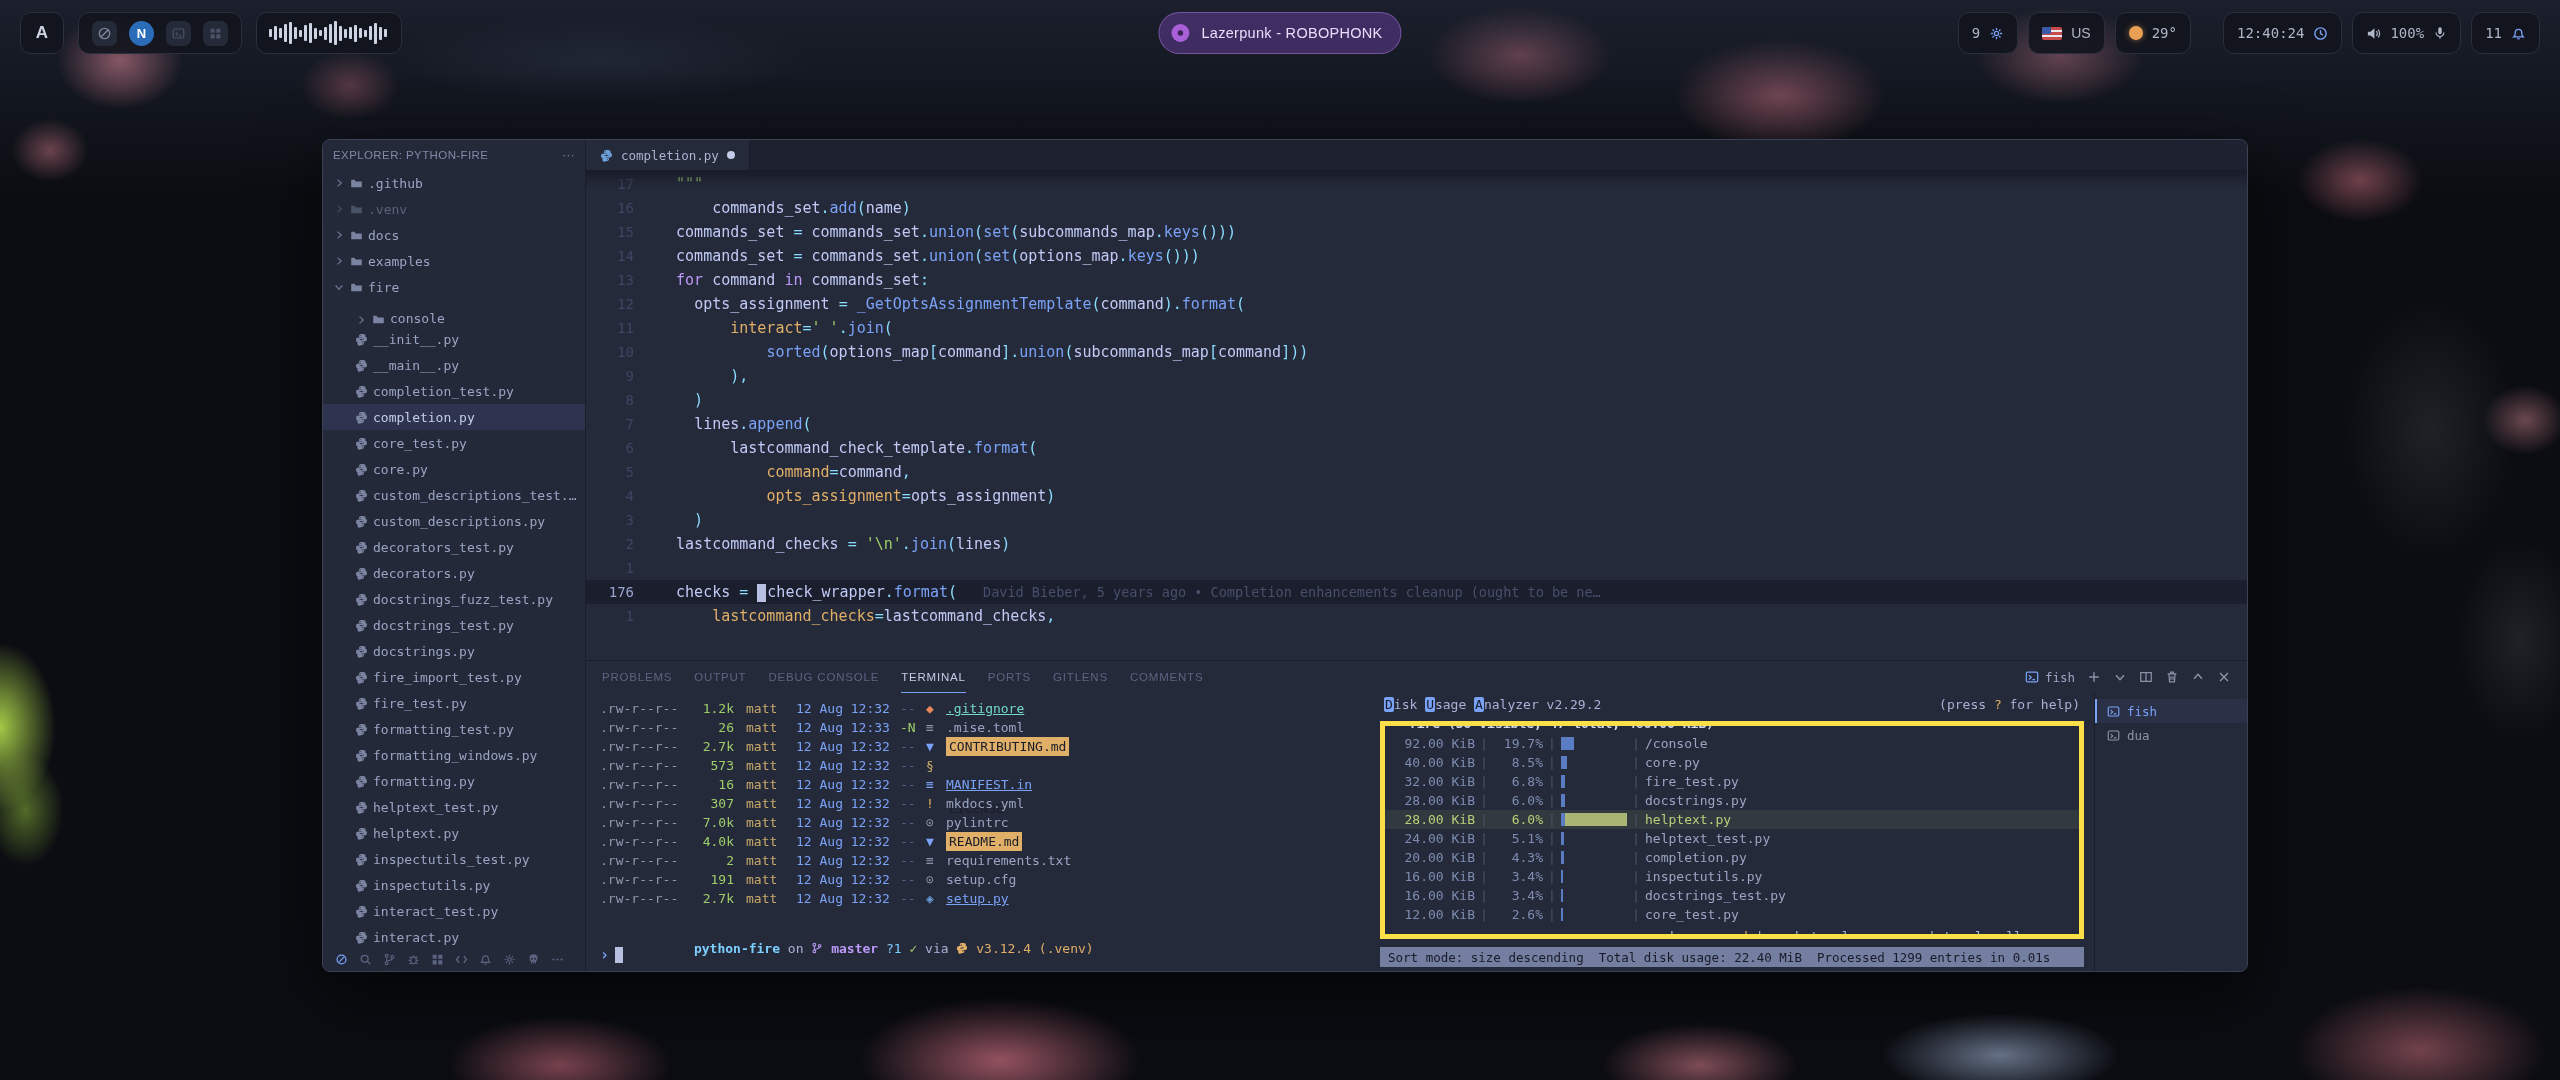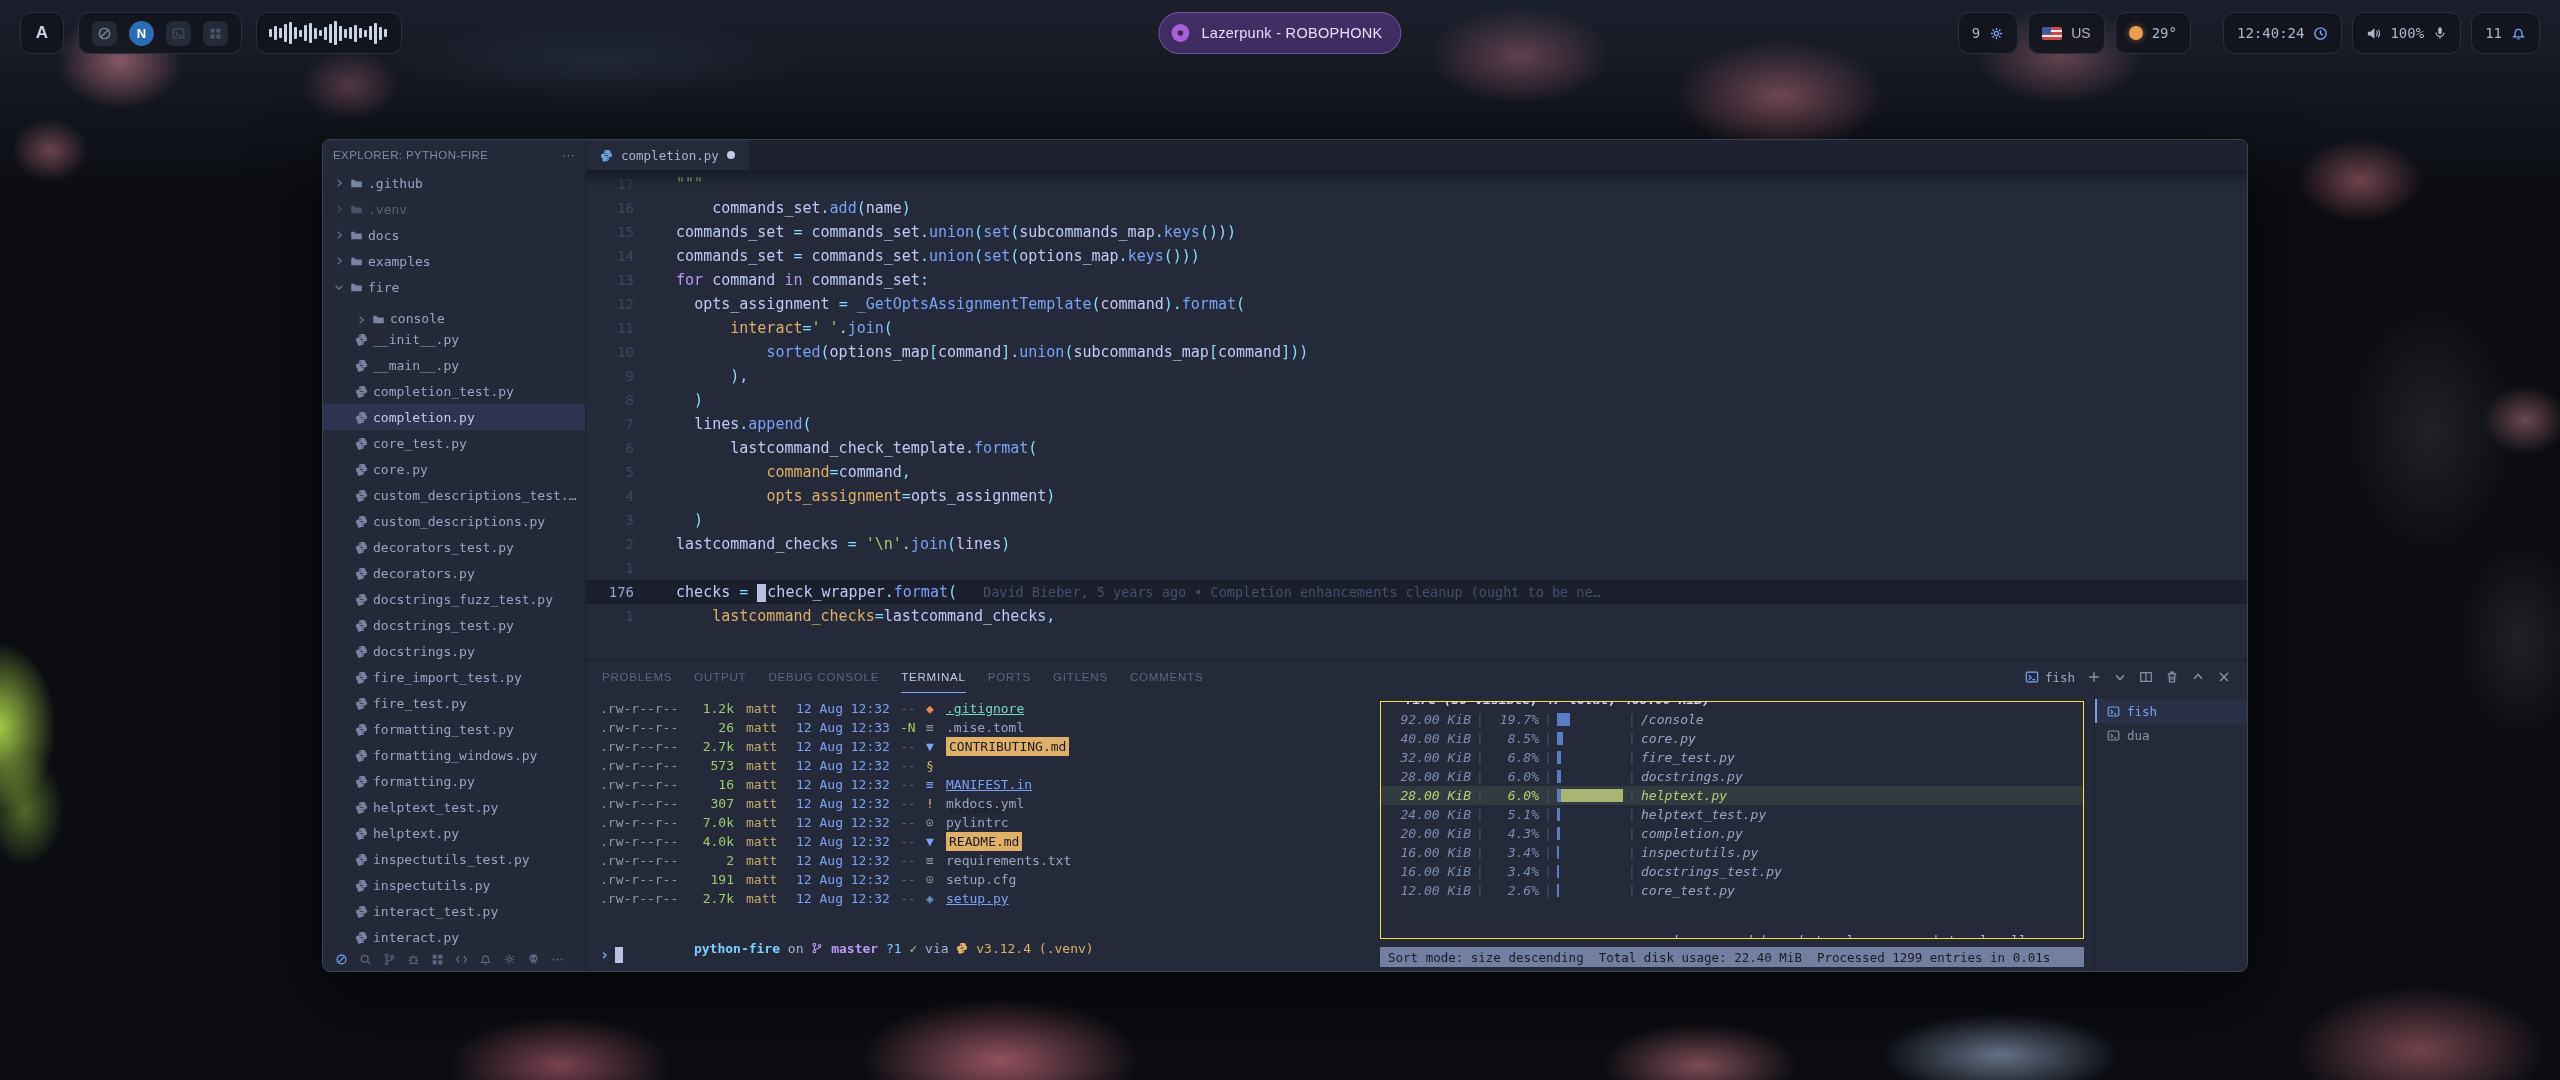--- a/index.html
+++ b/index.html
@@ -132,21 +132,21 @@
   .p-char { color:#7aa2f7; font-weight:bold; font-size:15px; }
   .blockcur { width:8px; height:16px; background:#b9c1e3; display:inline-block; }
 
   
   .dua { width:724px; flex:none; display:flex; flex-direction:column; font-size:13px; color:#9aa5c3; padding:4px 2px 0 2px; min-height:0; }
   .dua-title { height:20px; flex:none; display:flex; padding:0 12px; white-space:pre; }
   .sg-t { color:#a9b1d6; }
   .sg-key { background:#7aa2f7; color:#161a2a; border-radius:2px; padding:0 1px; }
   .sg-hl { color:#e0af68; }
   .dua-help { margin-left:auto; white-space:pre; }
-  .dua-box { flex:1; border:1px solid #fde047; margin:4px 8px 0 8px; position:relative; padding-top:8px; min-height:0; overflow:hidden;font-style:italic; }
+  .dua-box { flex:1; border:5px solid #fde047; margin:4px 8px 0 8px; position:relative; padding-top:8px; min-height:0; overflow:hidden; }
   .dua-box-title { position:absolute; top:-10px; left:10px; background:#252a3a; padding:0 6px; color:#cdd6f4; font-weight:bold; white-space:pre; }
   .drow { display:flex; height:19px; line-height:19px; white-space:pre; padding:0 6px; cursor:pointer; }
   .d-size { width:84px; text-align:right; color:#7d8cb0; }
   .d-sep { width:18px; text-align:center; color:#4a5268; }
   .d-pct { width:50px; text-align:right; color:#7d8cb0; }
   .d-barbox { width:66px; position:relative; margin:3px 0; }
   .d-bar { position:absolute; left:0; top:0; bottom:0; background:#5a7cc2; }
   .d-name { color:#9aa5c3; }
   .drow.sel { background:rgba(158,206,106,.10); }
   .drow.sel .d-size, .drow.sel .d-pct, .drow.sel .d-name { color:#b8cf7a; }
@@ -1027,20 +1027,24 @@
                   <use href="#i-py"></use>
                 </svg></span><span class="p-py"> </span><span class="p-py">v3.12.4</span><span class="p-py"> </span><span class="p-py">(.venv)</span>
           </div>
           <div class="prompt2">
             <span class="p-char">›</span>
             <span class="blockcur"></span>
           </div>
         </div>
 
         <div class="dua">
+          <div class="dua-title">
+            <span><span class="sg-key">D</span><span class="sg-t">isk </span><span class="sg-key">U</span><span class="sg-t">sage </span><span class="sg-key">A</span><span class="sg-t">nalyzer v2.29.2</span></span>
+            <span class="dua-help"><span class="sg-t">(press </span><span class="sg-hl">?</span><span class="sg-t"> for help)</span></span>
+          </div>
           <div class="dua-box">
             <div class="dua-box-title"> fire (38 visible, 47 total, 468.00 KiB) </div>
 
               <div class="drow">
                 <span class="d-size">92.00 KiB</span>
                 <span class="d-sep">|</span>
                 <span class="d-pct">19.7%</span>
                 <span class="d-sep">|</span>
                 <span class="d-barbox"><span class="d-bar" style="width: 19.7%;"></span></span>
                 <span class="d-sep">|</span>

